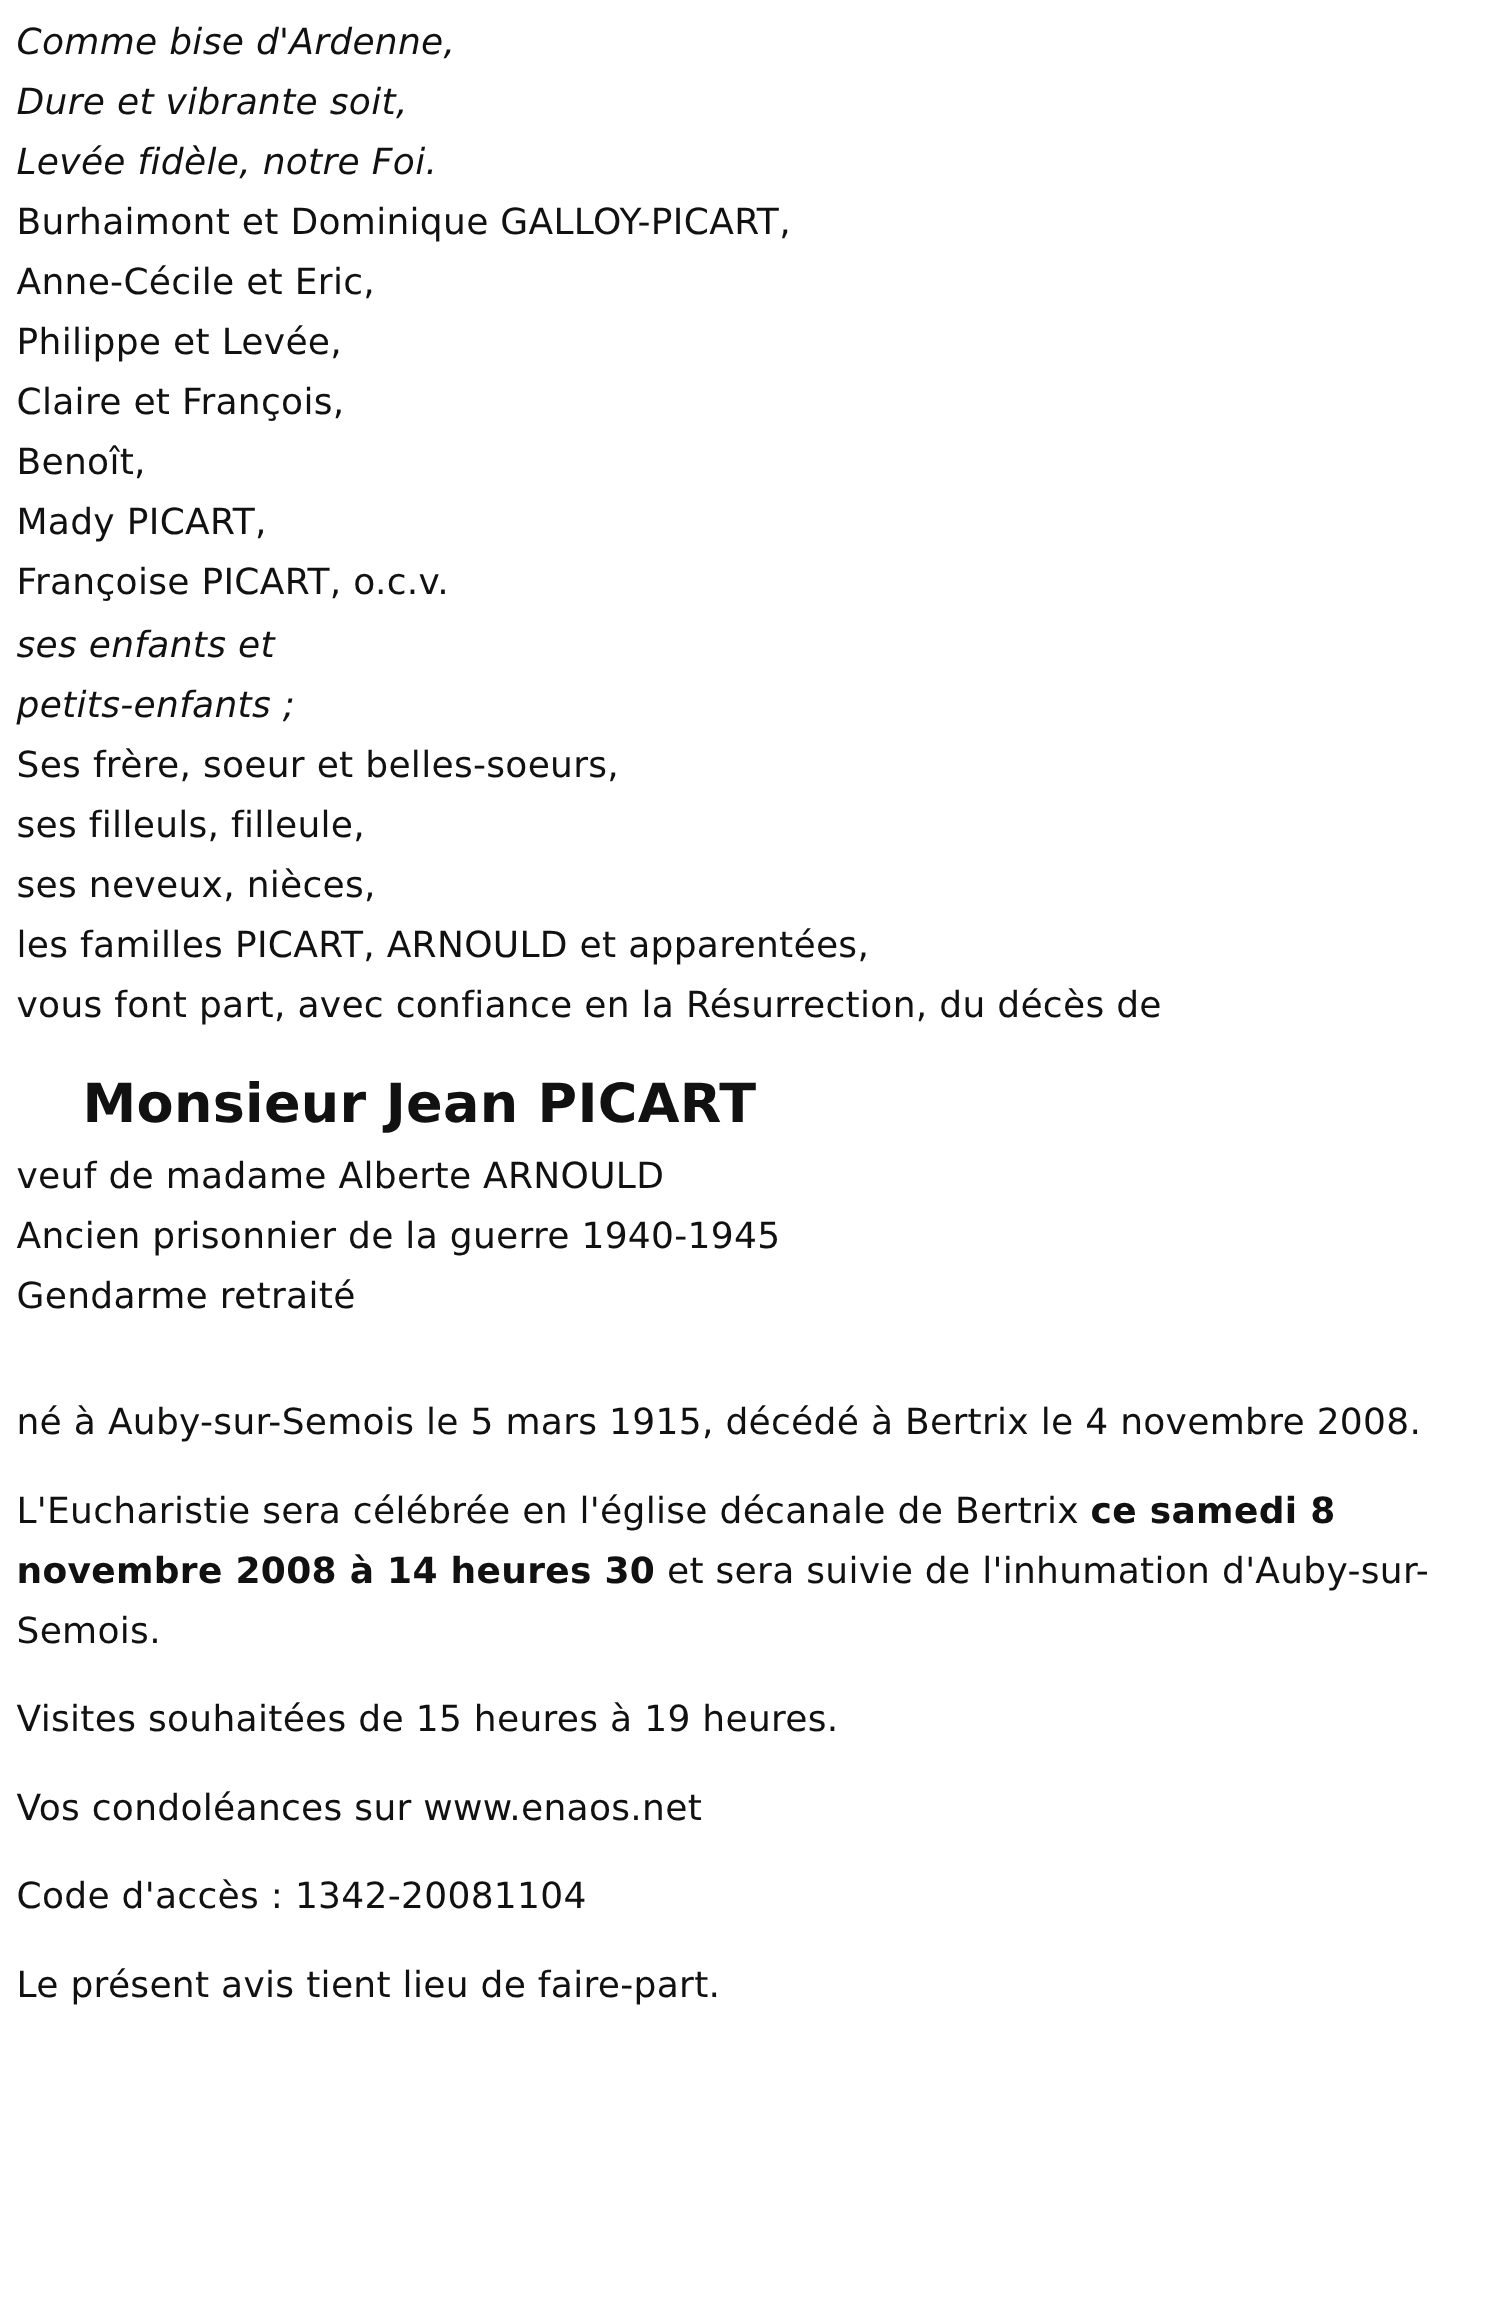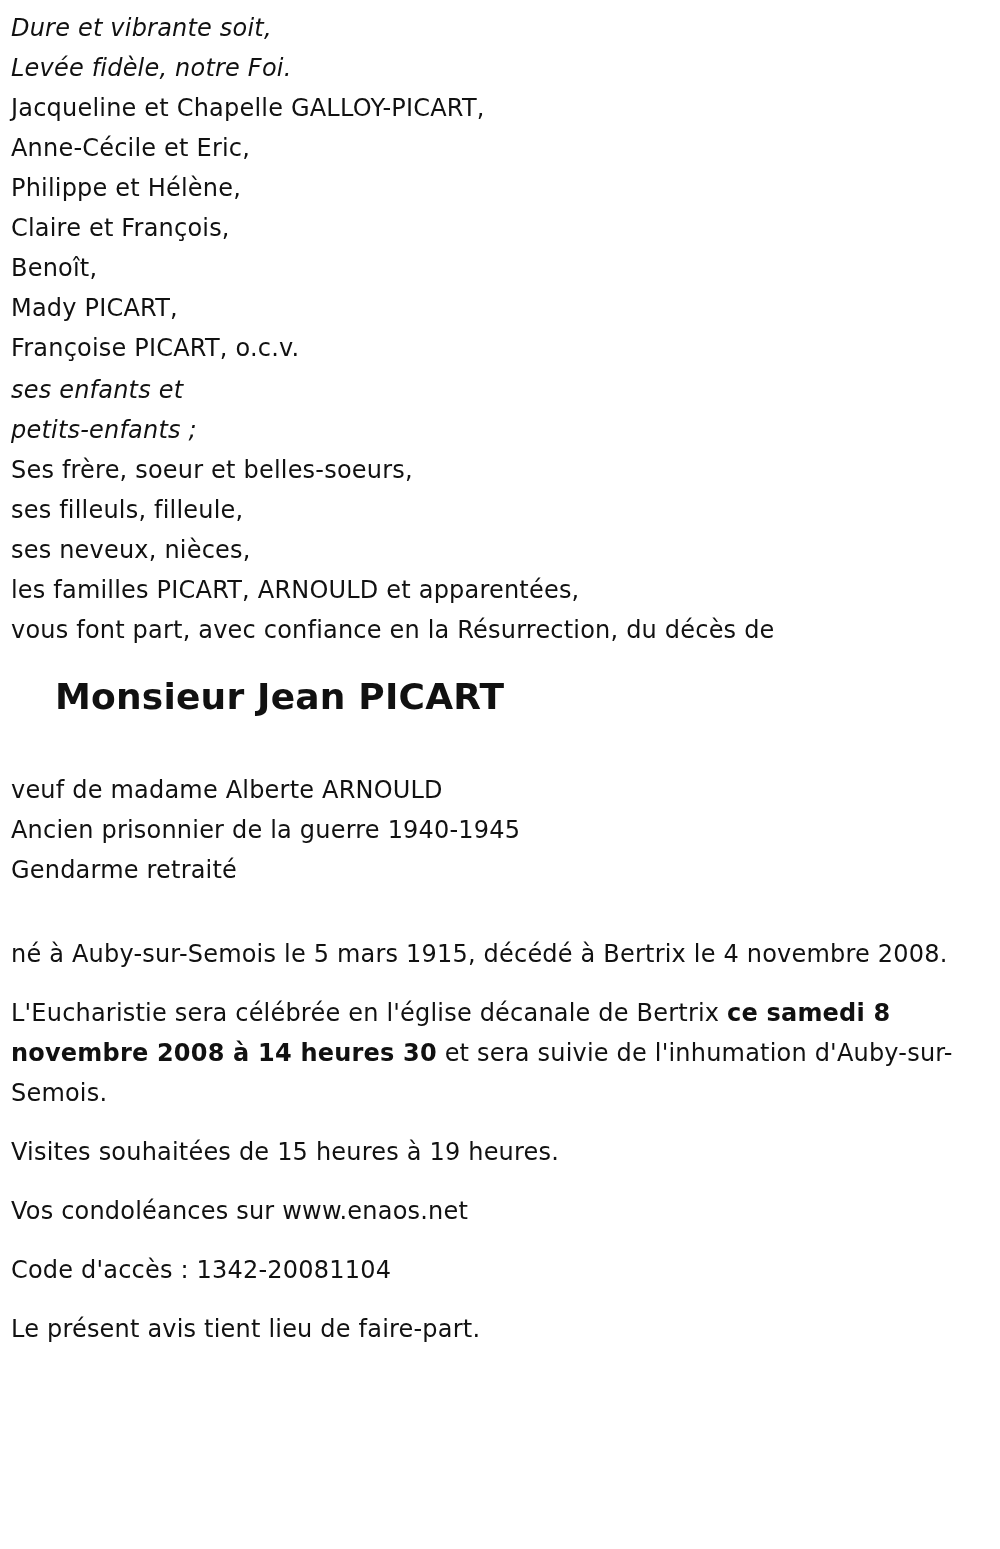--- a/index.html
+++ b/index.html
@@ -40,46 +40,47 @@
     .relatives { margin-top: 0px; }
     .name-title {
       margin-top: 20px;
       font-size: 36px;
       font-weight: bold;
       line-height: 54px;
       height: 54px;
       letter-spacing: 0.2px;
       margin-left: 44px;
     }
-    .details { margin-top: 46px; }
+    .details { }
     .para {
       white-space: normal;
       line-height: 40px;
       width: 975px;
       letter-spacing: 0.2px;
     }
     .para b { font-weight: bold; }
     .p-first { margin-top: 44px; }
     .p-gap { margin-top: 19px; }
   </style>
 </head>
 <body>
 
 <div class="doc">
 
   <div class="poem">
+    <span class="line italic">Comme bise d'Ardenne,</span>
     <span class="line italic">Dure et vibrante soit,</span>
     <span class="line italic">Levée fidèle, notre Foi.</span>
   </div>
 
 
   <div class="children">
-    <span class="line">Jacqueline et Chapelle GALLOY-PICART,</span>
+    <span class="line">Burhaimont et Dominique GALLOY-PICART,</span>
     <span class="line">Anne-Cécile et Eric,</span>
-    <span class="line">Philippe et Hélène,</span>
+    <span class="line">Philippe et Levée,</span>
     <span class="line">Claire et François,</span>
     <span class="line">Benoît,</span>
     <span class="line">Mady PICART,</span>
     <span class="line">Françoise PICART, o.c.v.</span>
   </div>
 
   <div class="right-block">
     <span class="line">ses enfants et</span>
     <span class="line">petits-enfants ;</span>
   </div>

